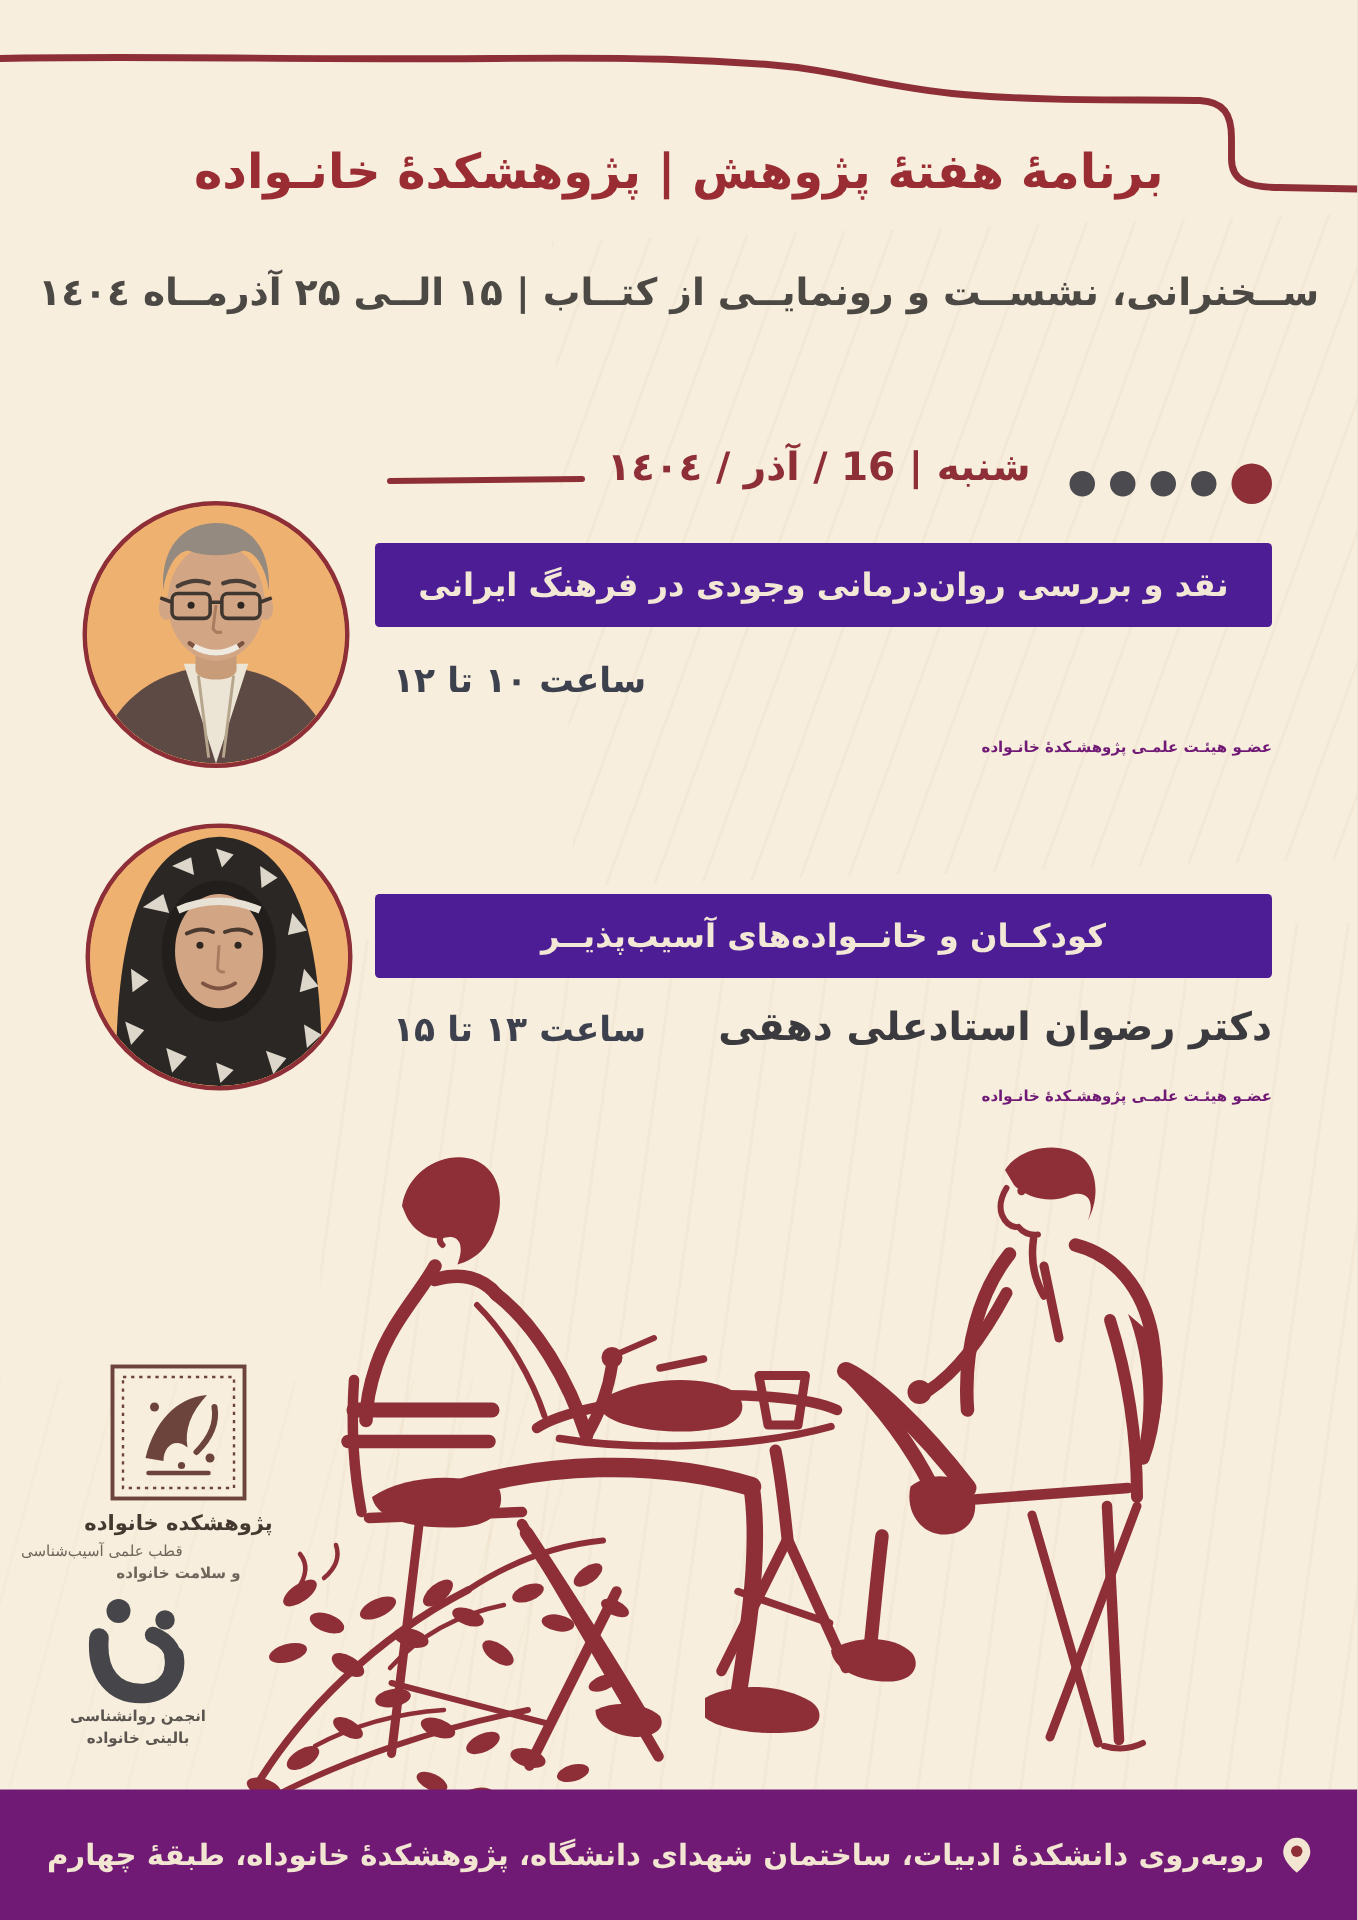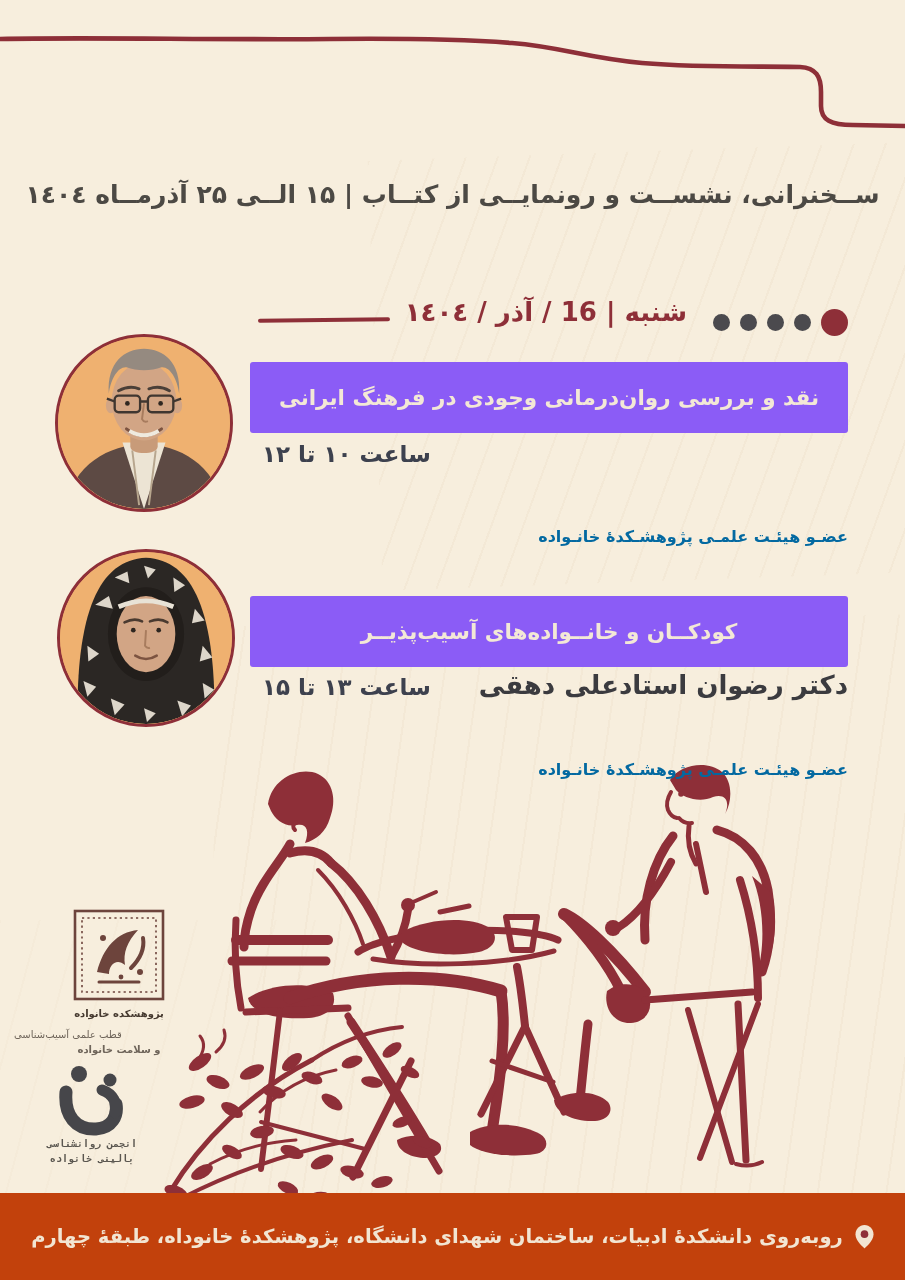--- a/index.html
+++ b/index.html
@@ -35,60 +35,61 @@
   .date-text{top:297px;right:218px;font-size:26px;font-weight:bold;color:#8e2f38;z-index:2;white-space:nowrap;}
   .date-dots{top:309px;right:57px;display:flex;align-items:center;gap:10px;z-index:2;}
   .dot-sm{width:17px;height:17px;border-radius:50%;background:#4b4a4e;}
   .dot-lg{width:27px;height:27px;border-radius:50%;background:#8e2f38;}
   
   .avatar{width:178px;height:178px;border-radius:50%;border:3px solid #8e2f38;
     overflow:hidden;z-index:2;background:#efb170;}
   .avatar svg{display:block;width:100%;height:100%;}
   .av1{left:55px;top:334px;}
   .av2{left:57px;top:549px;}
-  .banner{left:250px;width:598px;height:71px;background:#8b5cf6;border-radius:3px;
+  .banner{left:250px;width:598px;height:56px;background:#4c1d95;border-radius:3px;
     display:flex;align-items:center;justify-content:center;z-index:2;}
   .banner span{color:#f3e8d6;font-size:21.5px;font-weight:bold;white-space:nowrap;}
   .ban1{top:362px;} .ban2{top:596px;}
   .speaker{right:57px;font-size:26px;font-weight:bold;color:#3b3b3f;z-index:2;white-space:nowrap;}
   .sp1{top:437px;} .sp2{top:670px;}
   .time{left:262px;font-size:23px;font-weight:bold;color:#3d414e;z-index:2;white-space:nowrap;}
   .tm1{top:441px;} .tm2{top:674px;}
-  .affil{right:57px;font-size:16px;font-weight:bold;color:#0369a1;z-index:2;white-space:nowrap;margin-top:34px;}
+  .affil{right:57px;font-size:10px;font-weight:bold;color:#701a75;z-index:2;white-space:nowrap;}
   .af1{top:493px;} .af2{top:726px;}
   
   .illustration{left:140px;top:760px;width:720px;height:448px;z-index:1;}
   
   .uni-logo{left:72px;top:908px;width:94px;height:94px;z-index:2;}
-  .uni-cap1{left:14px;top:1008px;width:210px;text-align:center;font-size:10px;font-weight:bold;color:#45392f;z-index:2;}
+  .uni-cap1{left:14px;top:1008px;width:210px;text-align:center;font-size:14px;font-weight:bold;color:#45392f;z-index:2;}
   .uni-cap2{left:14px;top:1029px;width:210px;text-align:left;font-size:10px;color:#6f655a;z-index:2;}
   .uni-cap3{left:14px;top:1044px;width:210px;text-align:center;font-size:10px;color:#6f655a;z-index:2;font-weight:bold;}
   .assoc-logo{left:52px;top:1062px;width:80px;height:74px;z-index:2;}
   .assoc-cap{left:12px;top:1138px;width:160px;text-align:center;font-size:10px;font-weight:bold;
-    color:#5a564f;line-height:1.45;z-index:2;font-family:Liberation Mono, monospace;}
-  
-  .footer{left:0;top:1193px;width:905px;height:87px;background:#c2410c;z-index:3;
+    color:#5a564f;line-height:1.45;z-index:2;}
+  
+  .footer{left:0;top:1193px;width:905px;height:87px;background:#701a75;z-index:3;
     display:flex;align-items:center;justify-content:center;gap:12px;direction:rtl;}
   .footer .loc{color:#f2e5d2;font-size:19.5px;font-weight:bold;white-space:nowrap;}
   .pin{width:19px;height:25px;flex:0 0 auto;}
 </style>
 </head>
 <body>
 
 <div class="poster">
 
   <div class="texture tex-a"></div>
   <div class="texture tex-b"></div>
   <div class="texture tex-c"></div>
 
   <svg class="abs swoosh" viewBox="0 0 905 150">
     <path d="M0,39 C90,37 210,40 330,39 C430,38 472,40 512,43 C562,47 586,58 642,63 C702,68 762,66 800,67 C816,68 821,76 821,92 L821,106 C821,120 831,125 853,125 L905,126" fill="none" stroke="#8e2f38" stroke-width="4.6" stroke-linecap="round"></path>
     <path d="M0,40 C120,38 300,40 430,40" fill="none" stroke="#8e2f38" stroke-width="2" opacity=".5"></path>
   </svg>
 
+  <div class="abs title rtl">برنامۀ هفتۀ پژوهش | پژوهشکدۀ خانـواده</div>
   <div class="abs subtitle rtl">ســخنرانی، نشســت و رونمایــی از کتــاب | ۱۵ الــی ۲۵ آذرمــاه ۱٤۰٤</div>
 
   <div class="abs date-line"></div>
   <div class="abs date-text rtl">شنبه | 16 / آذر / ۱٤۰٤</div>
   <div class="abs date-dots">
     <span class="dot-sm"></span>
     <span class="dot-sm"></span>
     <span class="dot-sm"></span>
     <span class="dot-sm"></span>
     <span class="dot-lg"></span>

